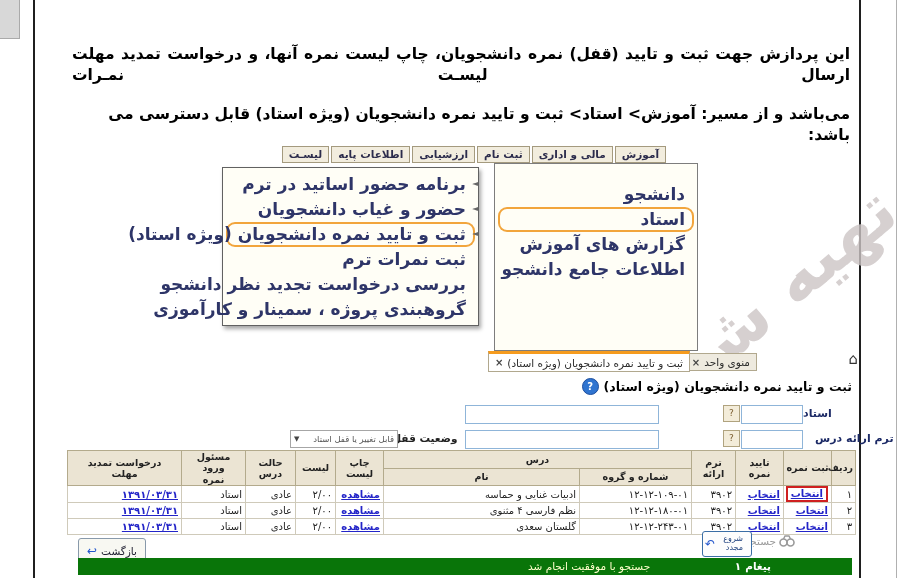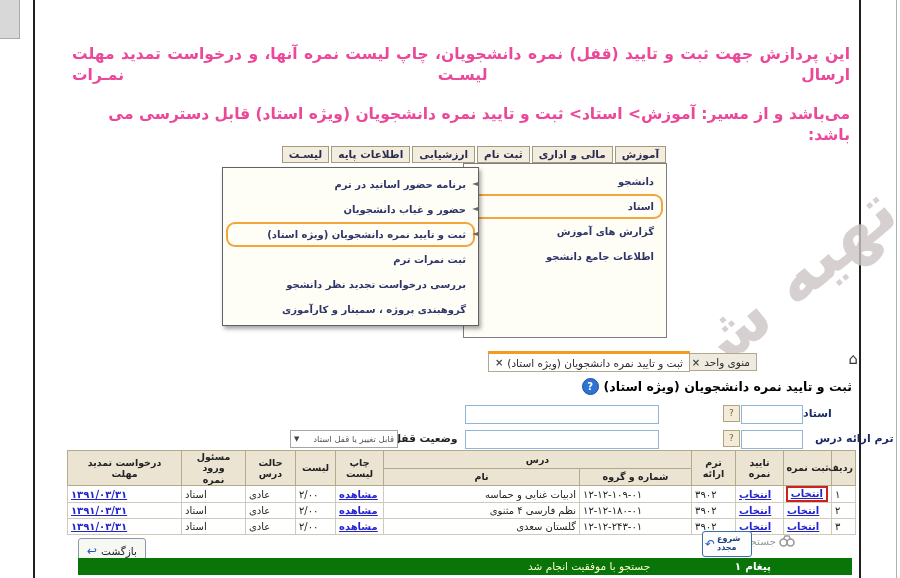--- a/index.html
+++ b/index.html
@@ -5,35 +5,35 @@
   html,body{margin:0;padding:0;background:#fff;}
   #page{position:relative;width:900px;height:578px;background:#fff;overflow:hidden;
         font-family:"DejaVu Sans",sans-serif;}
   .abs{position:absolute;}
 
   
   .frame-line{background:#1f1f1f;}
   #corner-box{left:0;top:0;width:19px;height:38px;background:#d8d8d8;border-right:1px solid #aaa;border-bottom:1px solid #aaa;}
 
   
-  #intro{left:72px;top:44px;width:778px;direction:rtl;color:#ec4899;
+  #intro{left:72px;top:44px;width:778px;direction:rtl;color:#000000;
          font-size:15.5px;font-weight:bold;line-height:21px;}
   #intro .l1{text-align:justify;text-align-last:justify;}
   #intro .l2{text-align:right;margin-top:18px;}
 
   
   .menu-tab{background:#f2edde;border:1px solid #a49a7e;height:15px;line-height:14px;
             padding:0 6px;font-size:10.5px;font-weight:bold;color:#2c2c4c;white-space:nowrap;cursor:pointer;}
   #menu-tabs{left:330px;top:146px;width:336px;display:flex;direction:rtl;gap:2px;}
   .menu-panel{background:#fffef6;border:1px solid #7d7d7d;direction:rtl;}
-  #menu-right-panel{left:463px;top:163px;width:202px;height:168px;padding-top:5px;}
+  #menu-right-panel{left:494px;top:163px;width:202px;height:168px;padding-top:18px;}
   #menu-left-panel{left:222px;top:167px;width:255px;height:153px;padding-top:4px;
                    box-shadow:2px 3px 4px rgba(0,0,0,.35);border-color:#616161;}
   .menu-item{height:25px;line-height:25px;text-align:right;padding:0 12px 0 4px;
-             font-size:10px;font-weight:bold;color:#2e3568;white-space:nowrap;cursor:pointer;}
+             font-size:17px;font-weight:bold;color:#2e3568;white-space:nowrap;cursor:pointer;}
   .menu-item.hl{box-shadow:inset 0 0 0 2px #f2a53c;border-radius:9px;margin:0 3px;padding-right:9px;}
   .sub-arrow{font-size:8px;color:#666;line-height:8px;}
 
   
   #watermark{left:648px;top:186px;width:250px;height:180px;overflow:hidden;pointer-events:none;}
   #watermark div{position:absolute;left:-10px;top:58px;width:300px;transform:rotate(-40deg);
                  transform-origin:center;font-size:68px;font-weight:bold;color:#ccc5c5;
                  direction:rtl;text-align:center;opacity:.8;}
 
   
@@ -57,31 +57,31 @@
                direction:rtl;display:flex;align-items:center;justify-content:space-between;
                padding:0 3px;font-size:8.5px;color:#555;cursor:pointer;white-space:nowrap;}
   #lock-select .dd{font-size:7px;color:#444;}
   #lock-label{left:326px;top:82px;font-size:10.5px;font-weight:bold;color:#222;direction:rtl;}
 
   
   #grades{left:1px;top:100px;width:788px;border-collapse:collapse;direction:rtl;table-layout:fixed;}
   #grades th{background:#ebe4d3;border:1px solid #b3aa8c;font-size:9.5px;font-weight:bold;color:#222;
              padding:0 2px;white-space:pre-line;line-height:1.2;}
   #grades td{border:1px solid #cfcaba;font-size:10px;color:#222;padding:0 3px;height:15px;
-             text-align:left;white-space:nowrap;overflow:hidden;}
+             text-align:right;white-space:nowrap;overflow:hidden;}
   #grades td.nam{text-align:right;}
   .lnk{color:#2324c8;font-weight:bold;text-decoration:underline;cursor:pointer;}
   .ltr{direction:ltr;unicode-bidi:bidi-override;display:inline-block;}
   .redbox{display:inline-block;border:2px solid #cf2020;padding:0 3px;line-height:12px;}
 
   
   #btn-restart{right:106px;top:181px;width:44px;height:24px;background:#fdfdfd;border:1px solid #3b6ea5;
                border-radius:3px;display:flex;align-items:center;gap:2px;padding:0 2px;cursor:pointer;}
   #btn-restart .ic{color:#2255cc;font-size:12px;}
-  #btn-restart .bl{font-size:8px;line-height:1.1;color:#1a3d7c;direction:rtl;text-align:left;width:26px;font-weight:bold;}
+  #btn-restart .bl{font-size:8px;line-height:1.1;color:#1a3d7c;direction:rtl;text-align:right;width:26px;}
   #btn-search{right:63px;top:185px;display:flex;direction:rtl;align-items:center;gap:3px;color:#9a9a9a;
               font-size:10.5px;cursor:default;}
   #btn-back{left:12px;top:188px;width:66px;height:23px;background:#f8f8f2;border:1px solid #8899aa;
             border-radius:3px;display:flex;direction:rtl;align-items:center;justify-content:center;
             gap:4px;font-size:10.5px;color:#223;cursor:pointer;}
   #btn-back .ic{color:#2255cc;font-size:12px;}
   #status-bar{left:12px;top:208px;width:774px;height:17px;background:#097509;}
   #status-count{position:absolute;right:81px;top:2px;display:flex;gap:4px;color:#fff;
                 font-size:10.5px;font-weight:bold;direction:ltr;}
   #status-msg{position:absolute;left:450px;top:2px;color:#ffffcc;font-size:10.5px;direction:rtl;white-space:nowrap;}

